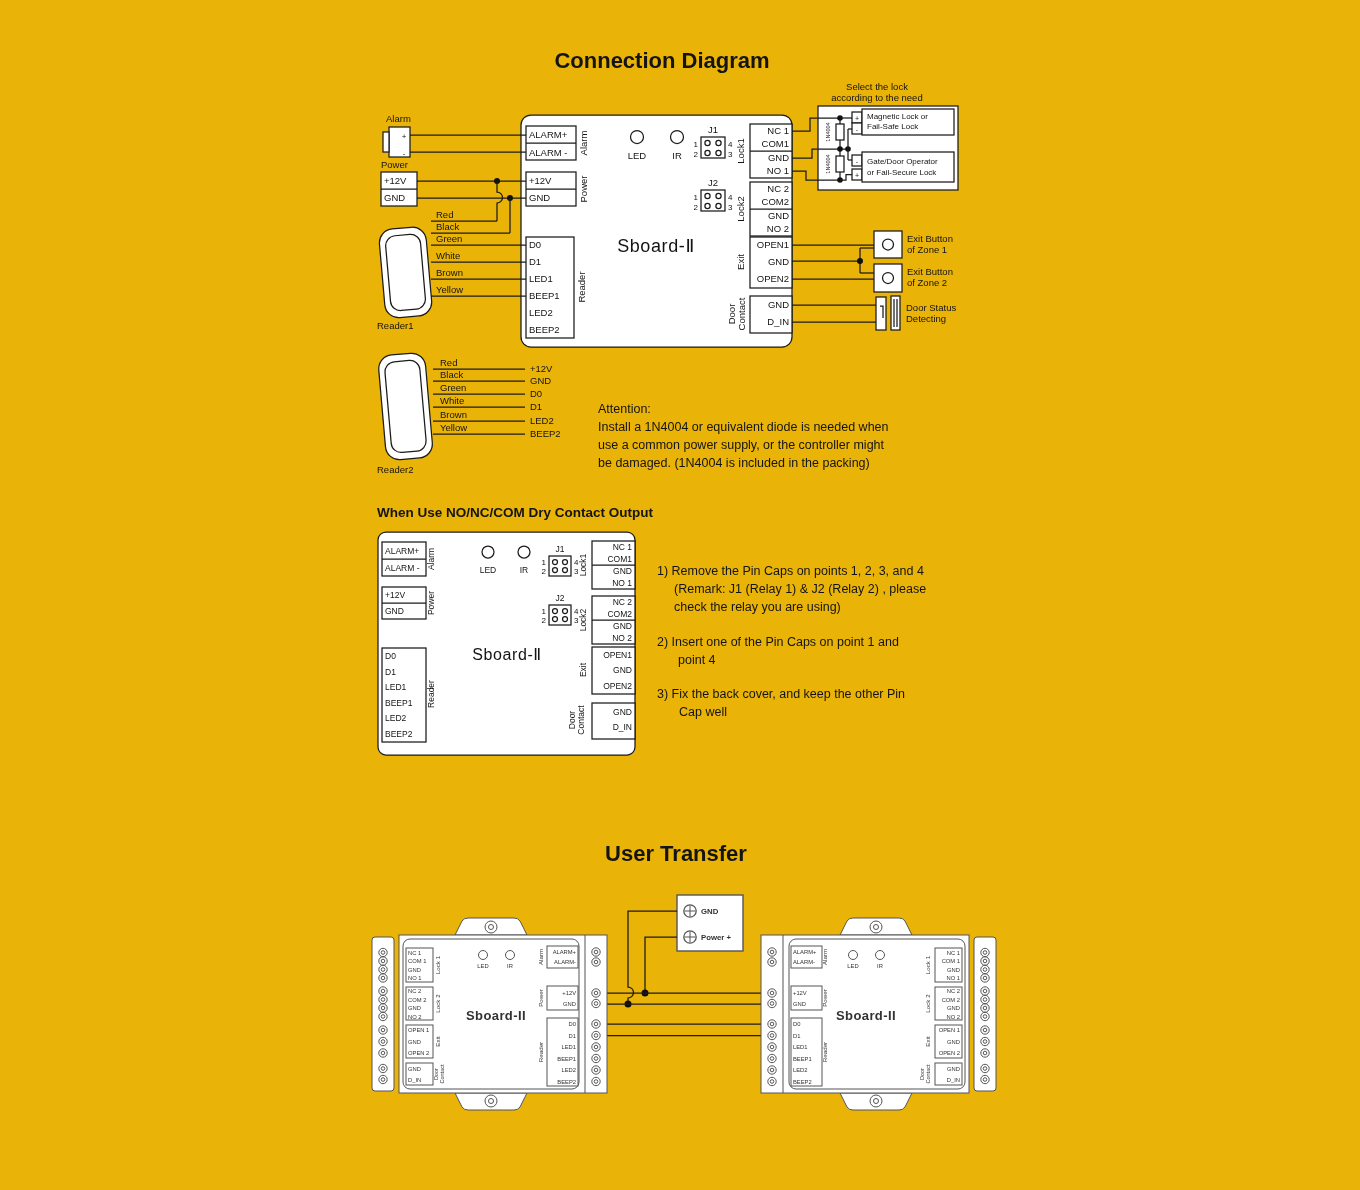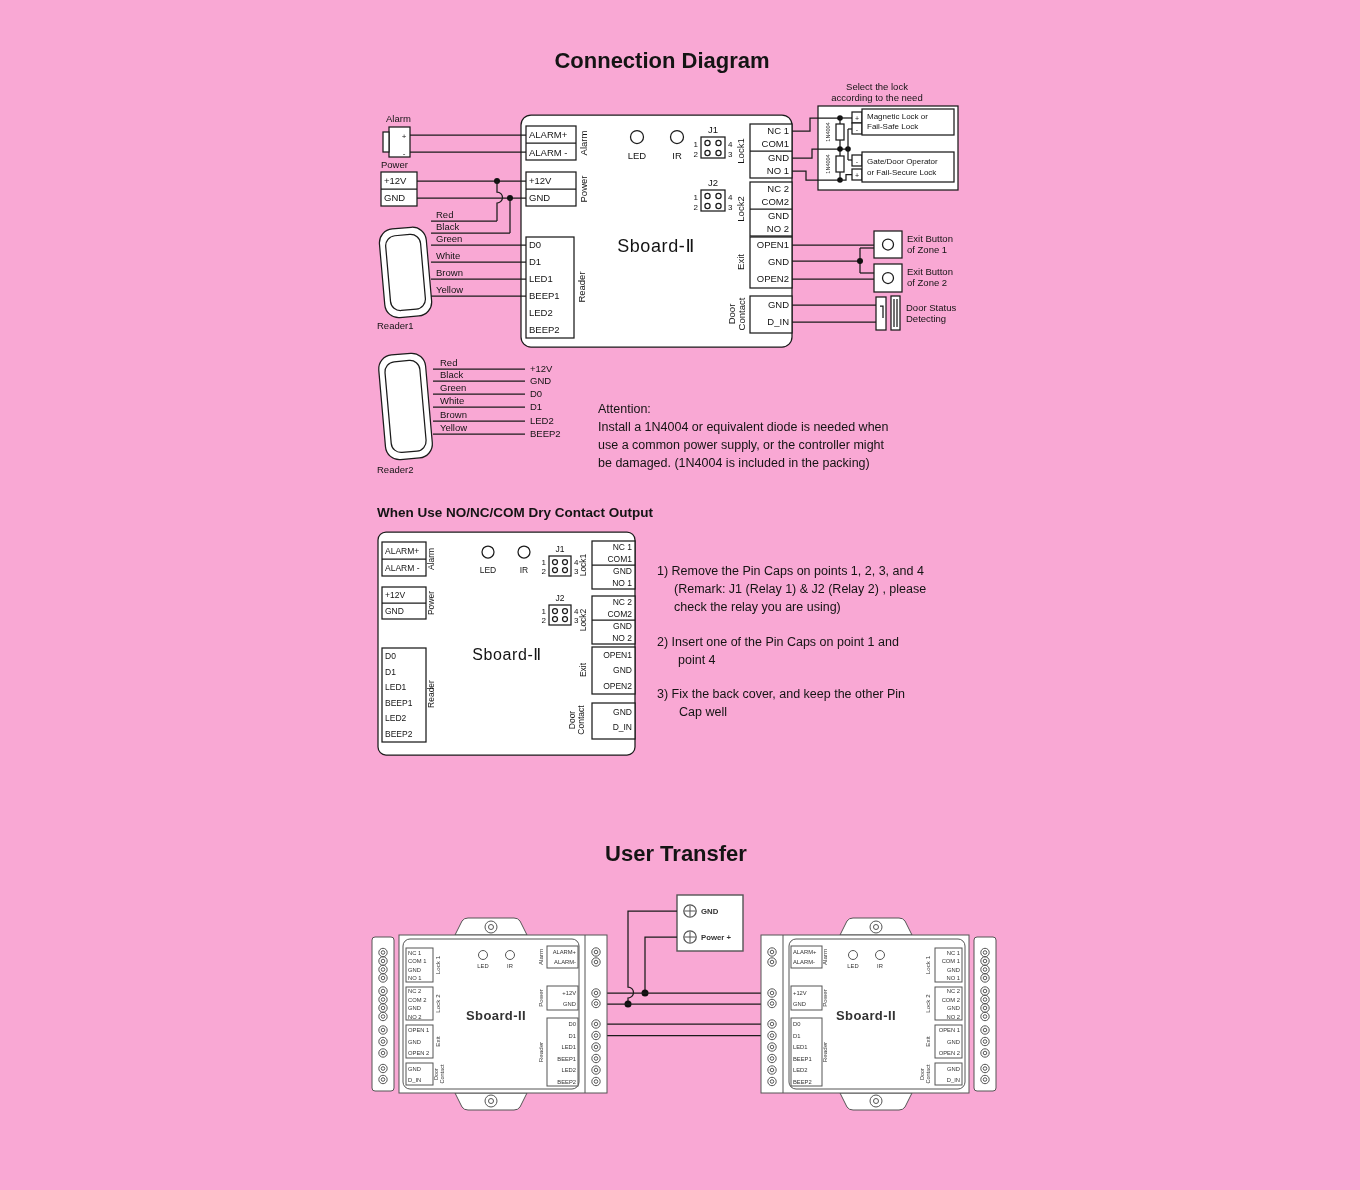--- a/index.html
+++ b/index.html
@@ -1,16 +1,16 @@
 <!DOCTYPE html>
 <html><head>
 <meta charset="utf-8">
 <style>
   html,body{margin:0;padding:0;background:#fff;}
-  .page{position:relative;width:1360px;height:1190px;background:#f9a8d4;overflow:hidden;}
+  .page{position:relative;width:1360px;height:1190px;background:#eab308;overflow:hidden;}
   svg{display:block}
   svg text{font-family:"Liberation Sans","DejaVu Sans",sans-serif;fill:#141414;}
   .ln{fill:none;stroke:#1b1b1b;stroke-width:1.25;}
   .bx{fill:#fff;stroke:#1b1b1b;stroke-width:1.25;}
   .dot{fill:#101010;stroke:none;}
   .t55{font-size:5.5px}
   .t7{font-size:7px}
   .t8{font-size:8px}
   .t85{font-size:8.5px}
   .t9{font-size:9.5px}

